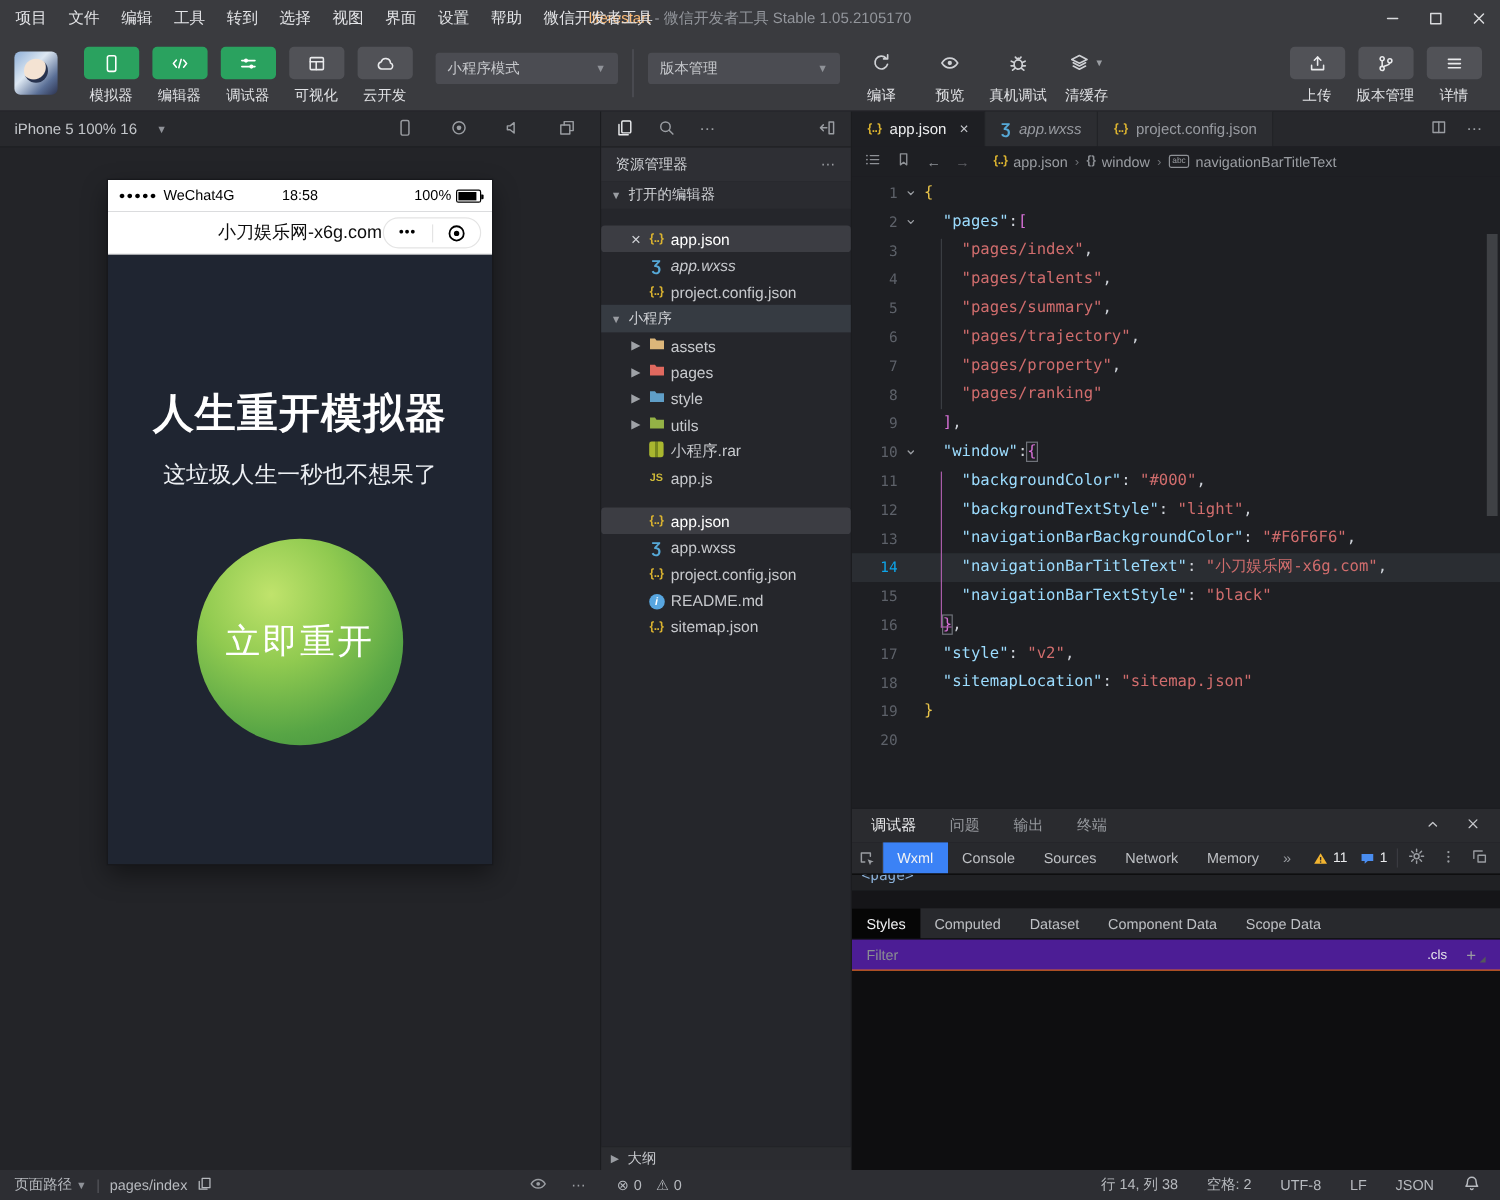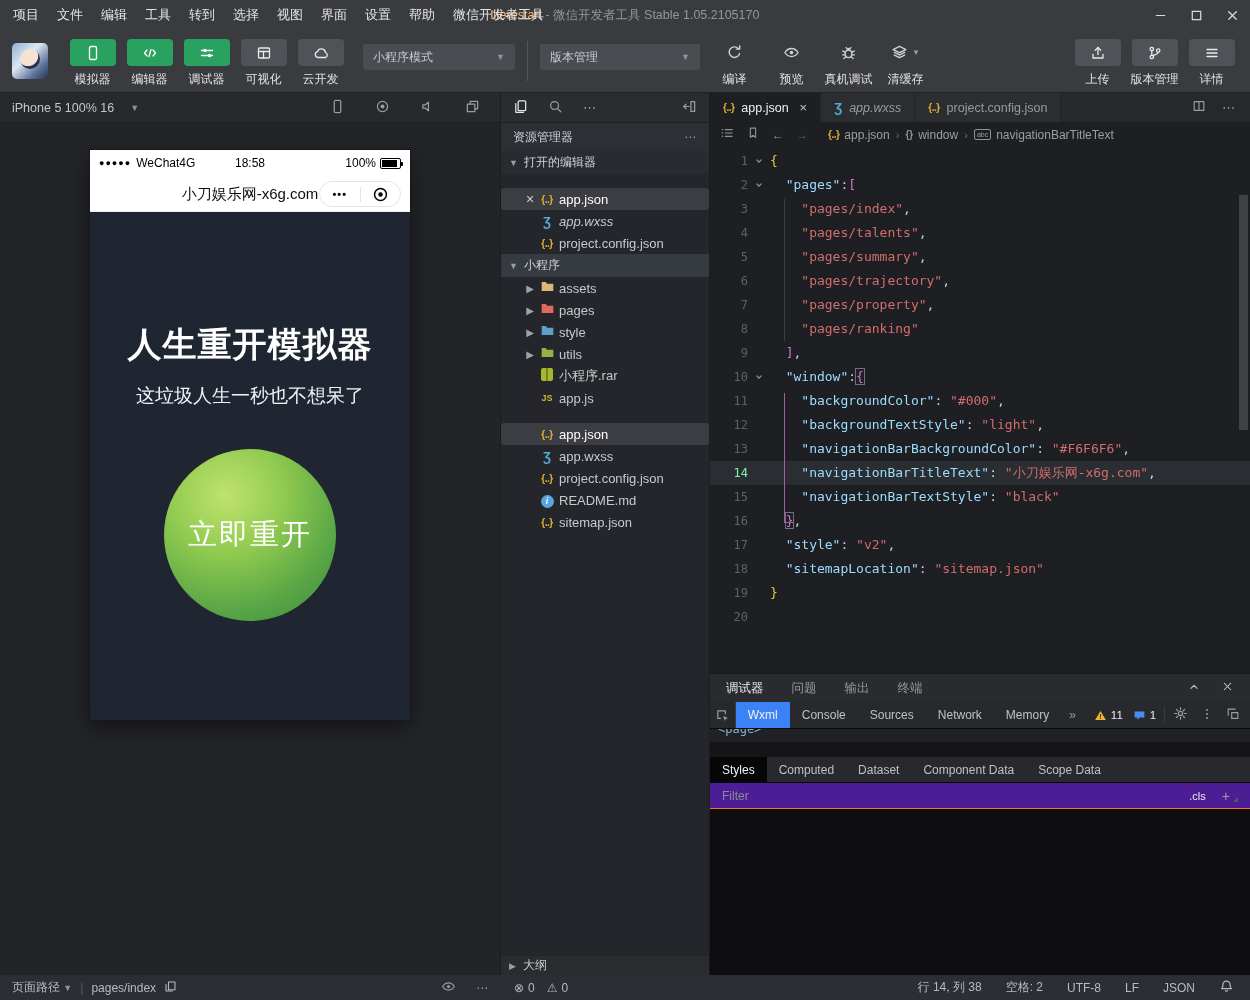--- a/index.html
+++ b/index.html
@@ -99,21 +99,21 @@
   .bracesic{color:#8e9196;font-size:10px;font-weight:bold}
   .abcic{font-size:7px;border:1px solid #8e9196;border-radius:2px;padding:0 2px;color:#9b9ea3;line-height:9px}
   .dim{color:#5c5e63}
 
   .codewrap{position:relative;height:526px;background:#1e1f23;overflow:hidden;font-family:"DejaVu Sans Mono",monospace;font-size:13px;flex:none;padding-top:2px}
   .cline{position:relative;height:24px;line-height:24px;display:flex;white-space:pre}
   .cline .ln{width:38px;text-align:right;color:#5d6169;font-size:12px;flex:none;font-family:"DejaVu Sans Mono",monospace}
   .cline .fold{width:22px;text-align:center;color:#9a9da2;flex:none;display:flex;align-items:center;justify-content:center}
   .cline .src{flex:1}
   .cline.cur{background:#2a2d32}
-  .cline.cur .ln{color:#86efac}
+  .cline.cur .ln{color:#0ea5e9}
   .tw{color:#ced2d9}.tk{color:#9cdcfe}.ts{color:#d16d6d}.ty{color:#e9c44a}.tm{color:#d670d6}
   .tmb{color:#d670d6;outline:1px solid #6f727a}
   .guide-gray{position:absolute;left:74px;top:52px;width:1px;height:142px;background:#3a3d42}
   .guide-pink{position:absolute;left:74px;top:246px;width:1px;height:130px;background:#a85ca8}
   .guide-pink:after{content:"";position:absolute;bottom:0;left:0;width:9px;height:1px;background:#a85ca8}
   .codescroll{position:absolute;right:2px;top:48px;width:9px;height:235px;background:rgba(125,128,134,.35)}
 
   
   .dbg{flex:1;display:flex;flex-direction:column;min-height:0}
   .dbgtabs{height:29px;background:#2a2b2f;border-top:1px solid #1a1b1e;display:flex;align-items:center;font-size:12.5px;color:#96999e;padding:0 16px;gap:28px;flex:none}

